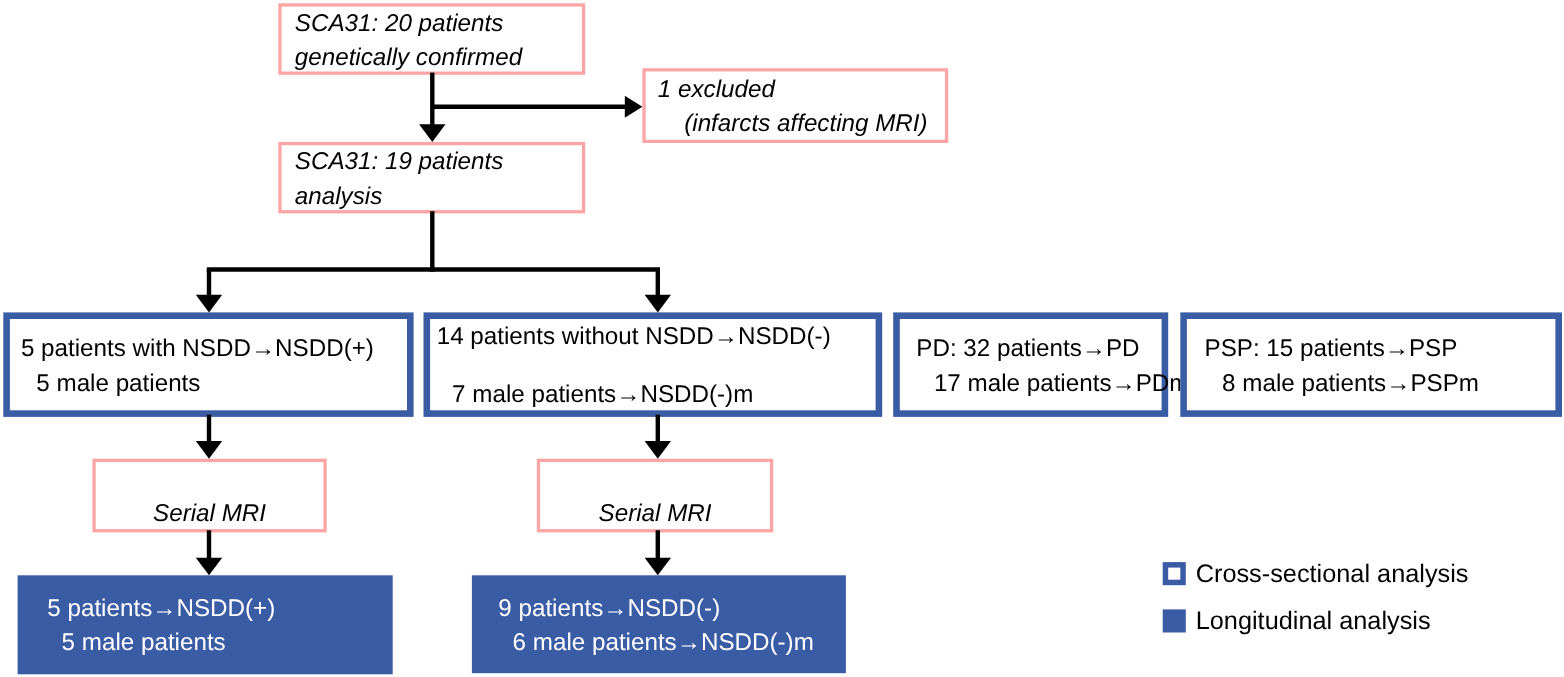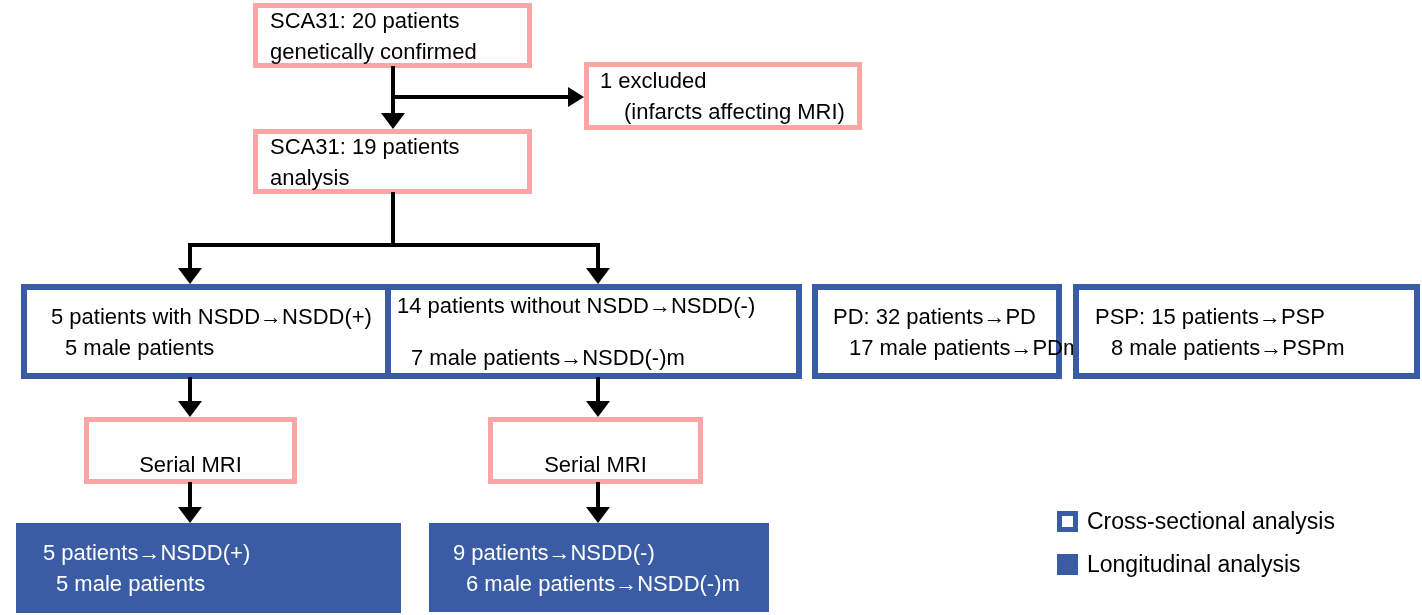--- a/index.html
+++ b/index.html
@@ -15,21 +15,21 @@
     position:absolute;
     box-sizing:border-box;
     background:#ffffff;
     display:flex;
     flex-direction:column;
     justify-content:center;
     font-size:22px;
     line-height:31px;
   }
   .box .ln { white-space:pre; }
-  .black-border { border:5px solid #fca5a5; }
+  .black-border { border:3px solid #fca5a5;font-style:italic; }
   .blue-border  { border:6px solid var(--blue); }
   .blue-fill {
     background:var(--blue);
     color:#ffffff;
     border:none;
   }
   .top-align {
     justify-content:flex-end;
     align-items:center;
     padding-top:18px;
@@ -66,21 +66,21 @@
   <div class="box black-border" style="left:584px; top:62px; width:278px; height:68px; padding-left:11px;">
     <div class="ln">1 excluded</div>
     <div class="ln" style="padding-left:24px;">(infarcts affecting MRI)</div>
   </div>
 
   <div class="box black-border" style="left:253px; top:129px; width:279px; height:65px; padding-left:12px;">
     <div class="ln">SCA31: 19 patients</div>
     <div class="ln">analysis</div>
   </div>
 
-  <div class="box blue-border" style="left:3px; top:284px; width:373px; height:95px; padding-left:24px;margin-left:18px;">
+  <div class="box blue-border" style="left:3px; top:284px; width:373px; height:95px; padding-left:10px;">
     <div class="ln">5 patients with NSDD→NSDD(+)</div>
     <div class="ln" style="padding-left:14px;">5 male patients</div>
   </div>
 
   <div class="box blue-border" style="left:385px; top:284px; width:417px; height:95px; padding-left:6px;justify-content:space-between;">
     <div class="ln">14 patients without NSDD→NSDD(-)</div>
     <div class="ln" style="padding-left:14px;">7 male patients→NSDD(-)m</div>
   </div>
 
   <div class="box blue-border" style="left:812px; top:284px; width:250px; height:95px; padding-left:15px;">
@@ -94,21 +94,21 @@
   </div>
 
   <div class="box black-border top-align" style="left:84px; top:417px; width:213px; height:67px;">
     <div class="ln">Serial MRI</div>
   </div>
 
   <div class="box black-border top-align" style="left:488px; top:417px; width:215px; height:67px;">
     <div class="ln">Serial MRI</div>
   </div>
 
-  <div class="box blue-fill" style="left:16px; top:523px; width:385px; height:90px; padding-left:27px;">
+  <div class="box blue-fill" style="left:16px; top:523px; width:341px; height:90px; padding-left:27px;">
     <div class="ln">5 patients→NSDD(+)</div>
     <div class="ln" style="padding-left:13px;">5 male patients</div>
   </div>
 
   <div class="box blue-fill" style="left:429px; top:523px; width:340px; height:89px; padding-left:24px;">
     <div class="ln">9 patients→NSDD(-)</div>
     <div class="ln" style="padding-left:13px;">6 male patients→NSDD(-)m</div>
   </div>
 
   <svg class="connectors" width="1422" height="615" viewBox="0 0 1422 615">

